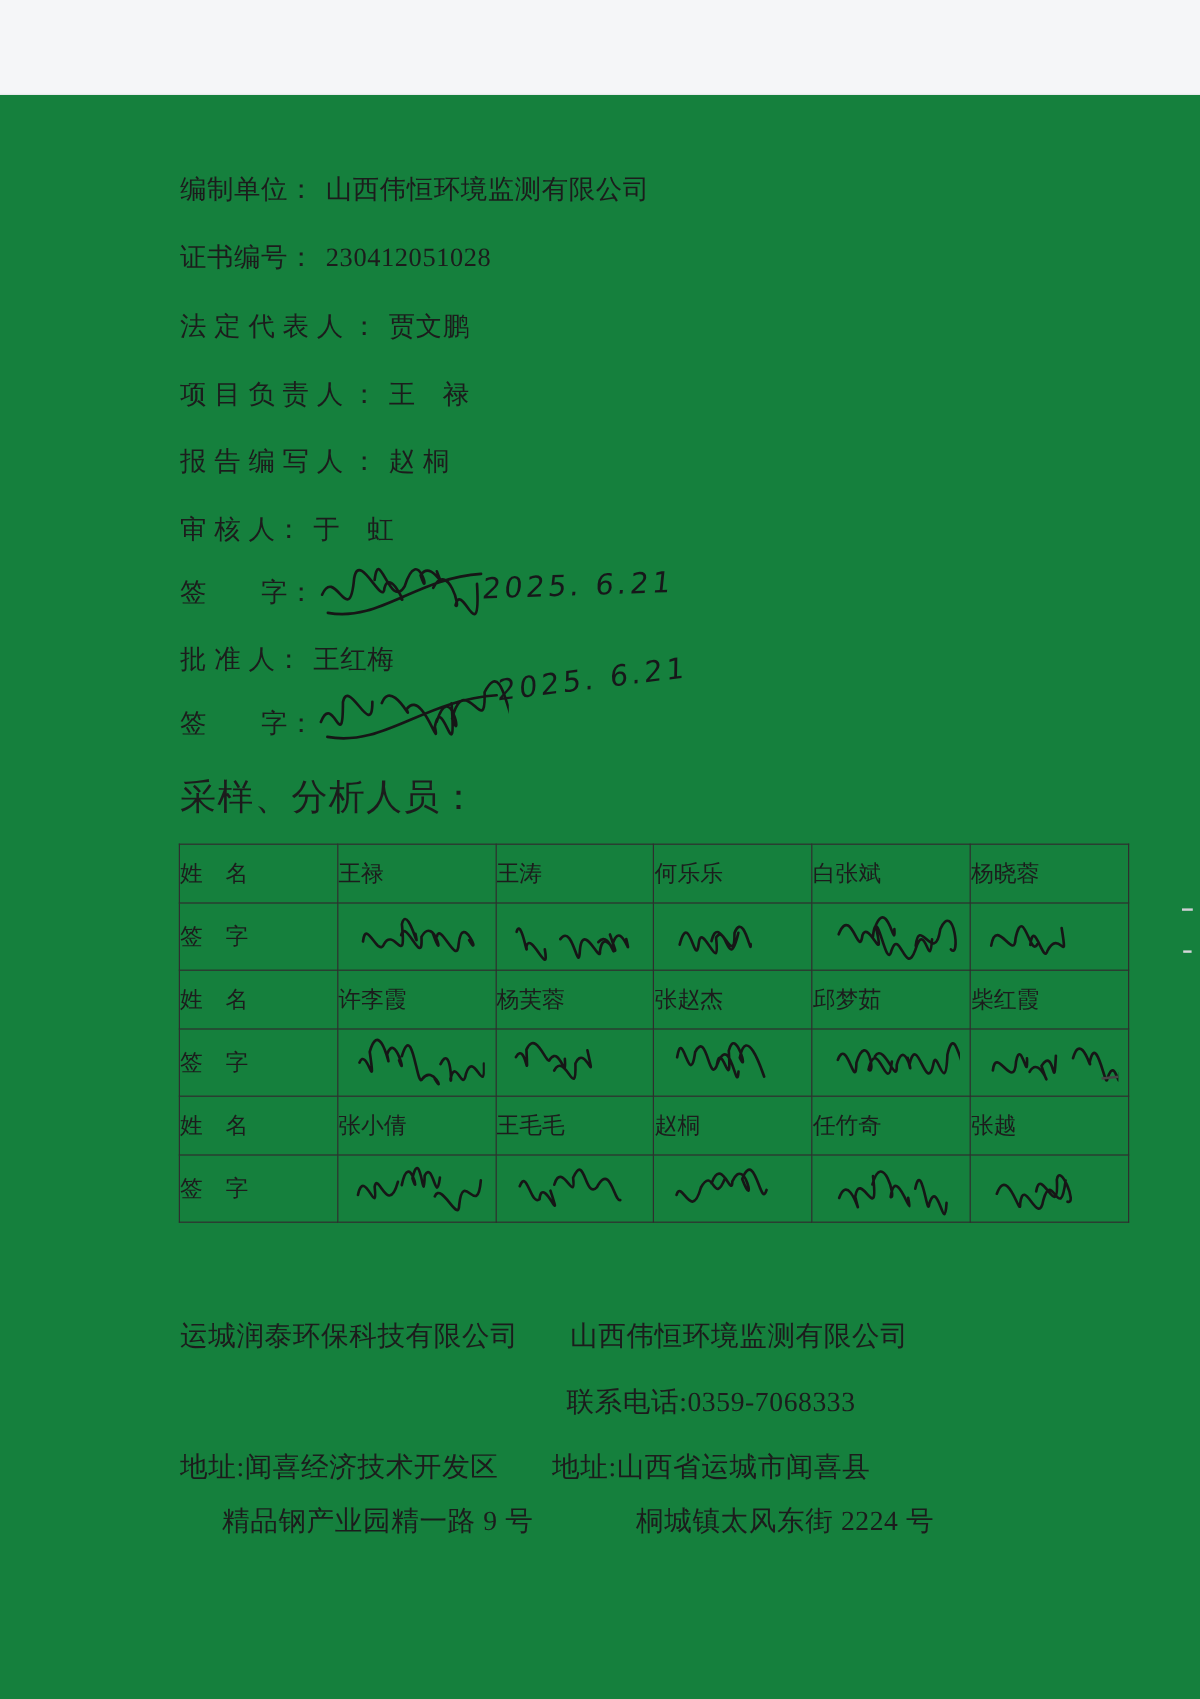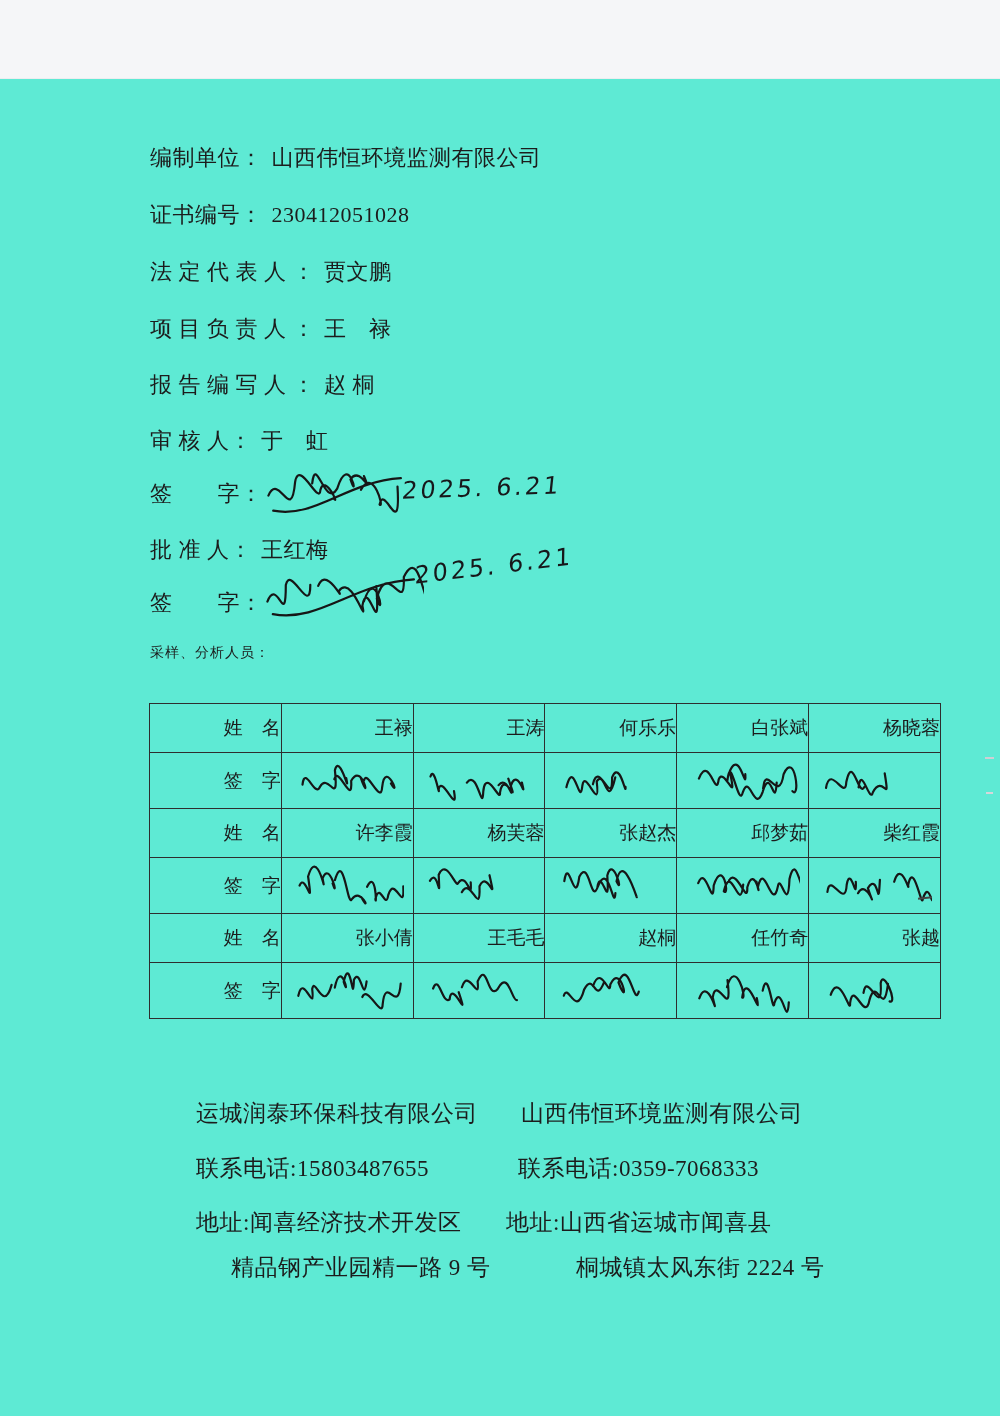--- a/index.html
+++ b/index.html
@@ -1,44 +1,44 @@
 <!DOCTYPE html>
 <html><head>
 <meta charset="utf-8">
 <style>
   html,body{margin:0;padding:0;background:#dcdcde;}
   .page{
     position:relative;width:1000px;height:1416px;margin:0 auto;
-    background:#5eead4;overflow:hidden;
+    background:#15803d;overflow:hidden;
     font-family:"Liberation Serif","DejaVu Serif",serif;color:#1c1c1c;
   }
   .top-band{
     position:absolute;left:0;top:0;width:1000px;height:78px;
     background:#f5f6f8;border-bottom:1px solid #ededf0;
   }
   .line{position:absolute;left:150px;font-size:22px;white-space:nowrap;letter-spacing:0.5px;}
   .line .val{margin-left:9px;}
   .sig{position:absolute;}
   .hand-date{
     position:absolute;font-family:"DejaVu Sans",sans-serif;
     font-size:24px;letter-spacing:3px;color:#17171a;white-space:nowrap;
   }
-  .section-title{position:absolute;left:150px;font-size:14px;letter-spacing:1px;}
+  .section-title{position:absolute;left:150px;font-size:30px;letter-spacing:1px;}
   table.staff{
     position:absolute;left:149px;top:703px;width:792px;
     border-collapse:collapse;table-layout:fixed;
   }
   table.staff th,table.staff td{
-    border:1.6px solid #2e2e2e;text-align:right;vertical-align:middle;
+    border:1.6px solid #2e2e2e;text-align:left;vertical-align:middle;
     font-size:19px;font-weight:normal;padding:0;overflow:hidden;
   }
   tr.row-names{height:49px;}
   tr.row-sigs{height:56px;}
   table.staff svg{display:block;margin:2px auto 0;}
-  .footer-item{position:absolute;font-size:23px;white-space:nowrap;letter-spacing:0.5px;margin-left:46px;}
+  .footer-item{position:absolute;font-size:23px;white-space:nowrap;letter-spacing:0.5px;}
   .mark{position:absolute;}
 </style>
 </head>
 <body>
 
 <div class="page">
   <div class="top-band"></div>
 
   <div class="line" style="top:143px">
     <span>编制单位：</span><span class="val">山西伟恒环境监测有限公司</span>
@@ -189,21 +189,20 @@
             <svg width="114" height="46">
               <path d="M12.7 25.8 C 21.5 0.9, 32.7 47.6, 32.1 34.2 C 35.2 9.6, 47.3 55.0, 51.5 30.9 C 58.8 4.6, 65.2 52.3, 70.0 14.8M45.5 23.9 C 48.9 0.4, 64.7 51.8, 62.7 14.0 C 65.1 -1.0, 80.3 35.7, 71.6 32.4" fill="none" stroke="#161616" stroke-width="2.2" stroke-linecap="round" stroke-linejoin="round"></path>
             </svg>
           </td>
         </tr>
       </tbody>
   </table>
 
   <div class="footer-item" style="left:150px;top:1098px">运城润泰环保科技有限公司</div>
   <div class="footer-item" style="left:475px;top:1098px">山西伟恒环境监测有限公司</div>
-  <div class="footer-item" style="left:150px;top:1153px">联系电话:15803487655</div>
   <div class="footer-item" style="left:472px;top:1153px">联系电话:0359-7068333</div>
   <div class="footer-item" style="left:150px;top:1207px">地址:闻喜经济技术开发区</div>
   <div class="footer-item" style="left:460px;top:1207px">地址:山西省运城市闻喜县</div>
   <div class="footer-item" style="left:185px;top:1252px">精品钢产业园精一路 9 号</div>
   <div class="footer-item" style="left:530px;top:1252px">桐城镇太风东街 2224 号</div>
 
   <div class="mark" style="left:985px;top:757px;width:9px;height:2px;background:#cfcfd4"></div>
   <div class="mark" style="left:986px;top:792px;width:7px;height:2px;background:#d6d6da"></div>
   <div class="mark" style="left:918px;top:897px;width:14px;height:2px;background:#454545;transform:rotate(-6deg)"></div>
 </div>

